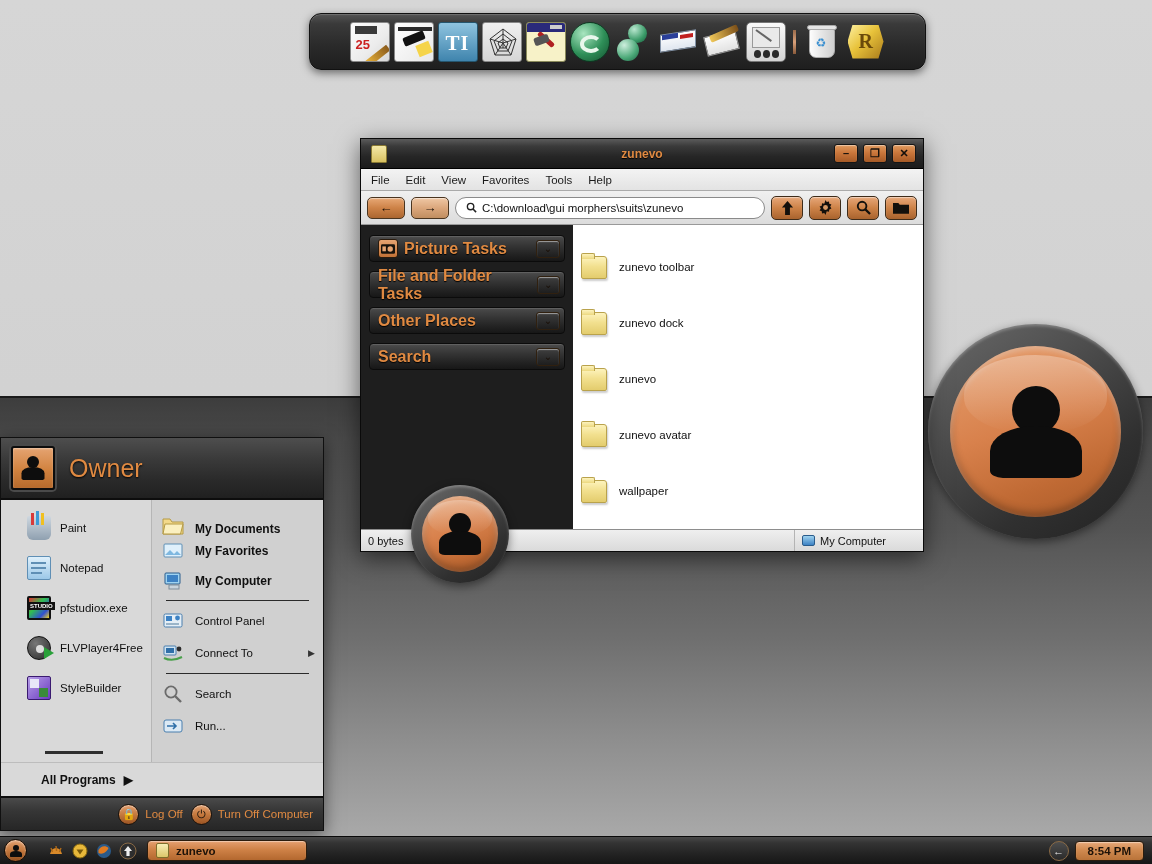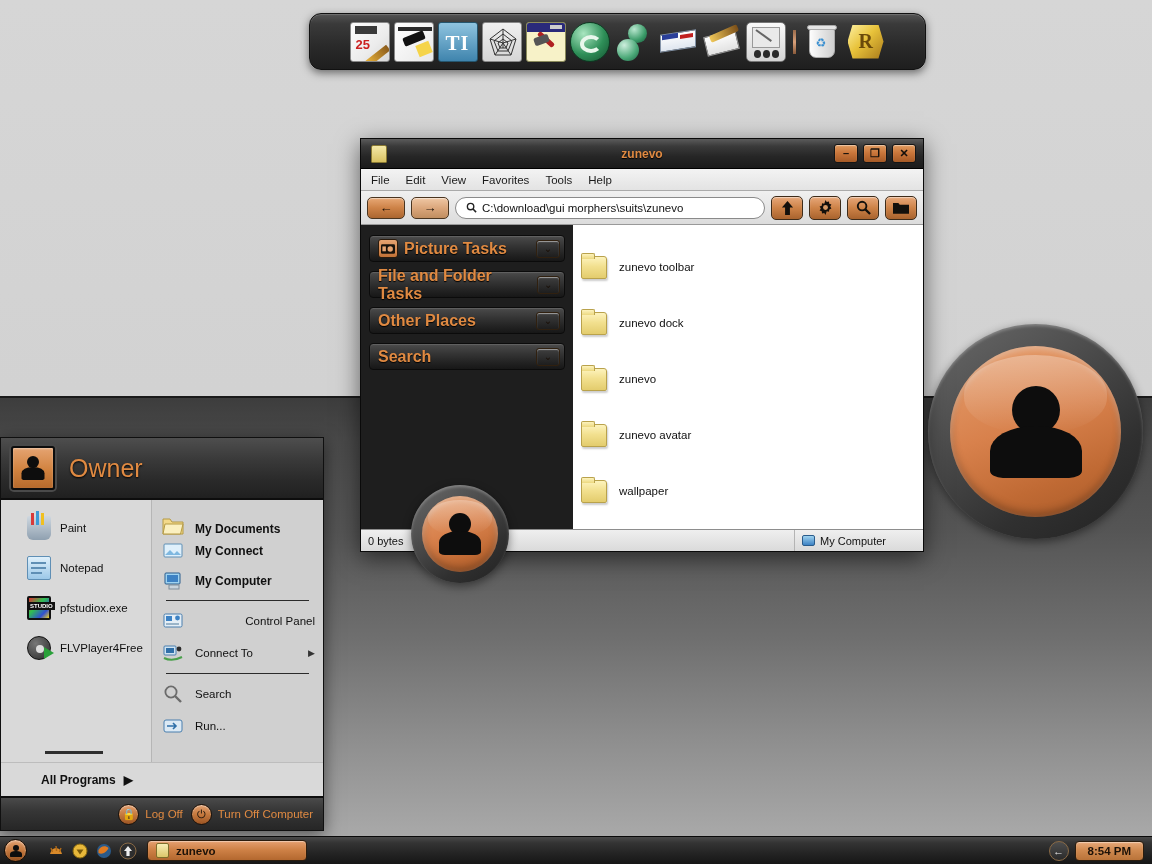--- a/index.html
+++ b/index.html
@@ -575,56 +575,63 @@
         </span>
         <span>pfstudiox.exe</span>
       </div>
       <div class="sm-item">
         <span class="sm-ico" style="border-radius:50%;background:radial-gradient(circle at 35% 30%,#777,#2a2a2a);border:1px solid #111;">
           <span style="position:absolute;left:8px;top:8px;width:8px;height:8px;border-radius:50%;background:#ddd;"></span>
           <span style="position:absolute;right:-4px;bottom:0;width:0;height:0;border-left:10px solid #2aa13a;border-top:6px solid transparent;border-bottom:6px solid transparent;"></span>
         </span>
         <span>FLVPlayer4Free</span>
       </div>
+      <div class="sm-item">
+        <span class="sm-ico" style="background:linear-gradient(135deg,#b8a0e8,#6a3ac0);border:1px solid #3a1a70;">
+          <span style="position:absolute;left:2px;top:2px;width:9px;height:9px;background:#e8e8f8;"></span>
+          <span style="position:absolute;right:2px;bottom:2px;width:9px;height:9px;background:#3a8a3a;"></span>
+        </span>
+        <span>StyleBuilder</span>
+      </div>
       <div style="position:absolute;left:44px;bottom:8px;width:58px;height:3px;background:#2e2e2e;"></div>
     </div>
 
     <div id="sm-right">
       <div class="sm-item bold" style="height:30px;align-items:flex-end;">
         <span class="sm-ico" style="height:20px;">
           <svg width="22" height="20" viewBox="0 0 22 20">
             <path d="M1 3h7l2 3h11v12H1z" fill="#f3d98a" stroke="#b59a44"></path>
             <path d="M3 8h18l-2.5 10H1z" fill="#fbf0c0" stroke="#b59a44"></path>
           </svg>
         </span>
         <span>My Documents</span>
       </div>
       <div class="sm-item bold" style="height:30px;">
         <span class="sm-ico" style="height:20px;">
           <svg width="22" height="20" viewBox="0 0 22 20">
             <rect x="2" y="3" width="18" height="13" rx="1" fill="#dff0fb" stroke="#5f8fb5"></rect>
             <path d="M3 14l5-5 4 4 3-3 4 4z" fill="#7fb8e0"></path>
           </svg>
         </span>
-        <span>My Connect</span>
+        <span>My Favorites</span>
       </div>
       <div class="sm-item bold" style="height:30px;">
         <span class="sm-ico" style="height:20px;">
           <svg width="22" height="20" viewBox="0 0 22 20">
             <rect x="3" y="2" width="15" height="11" rx="1" fill="#9fd3f0" stroke="#2a5c8c"></rect>
             <rect x="5" y="4" width="11" height="7" fill="#3d82c4"></rect>
             <rect x="7" y="14" width="10" height="4" fill="#c8d4dd" stroke="#7f8d99"></rect>
           </svg>
         </span>
         <span>My Computer</span>
       </div>
 
       <div class="sm-sep"></div>
 
-      <div class="sm-item" style="height:32px;justify-content:space-between;">
+      <div class="sm-item" style="height:32px;">
         <span class="sm-ico" style="height:20px;">
           <svg width="22" height="20" viewBox="0 0 22 20">
             <rect x="2" y="3" width="18" height="13" rx="1.5" fill="#e4eef6" stroke="#4a7fae"></rect>
             <rect x="4" y="5" width="6" height="5" fill="#3d82c4"></rect>
             <circle cx="15.5" cy="7" r="2.4" fill="#3d82c4"></circle>
             <rect x="4" y="12" width="13" height="2" fill="#9ab4c8"></rect>
           </svg>
         </span>
         <span>Control Panel</span>
       </div>

